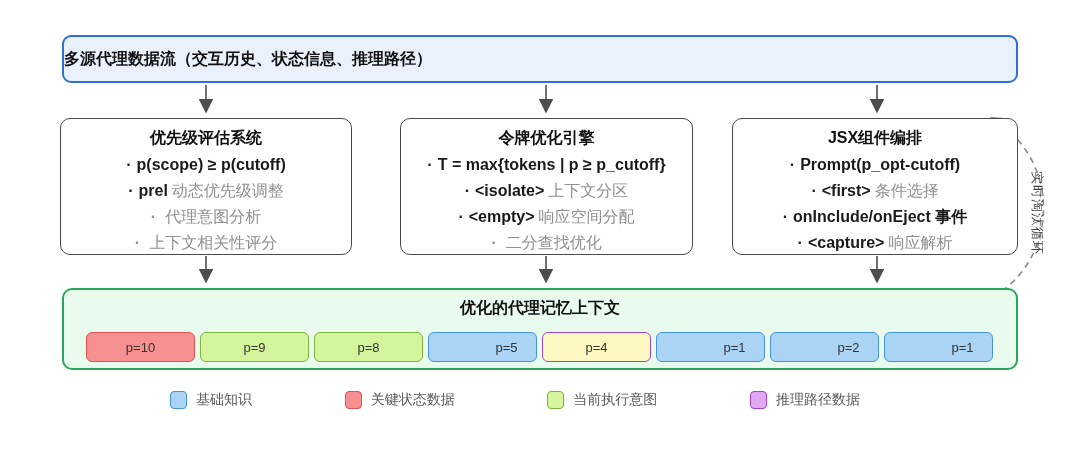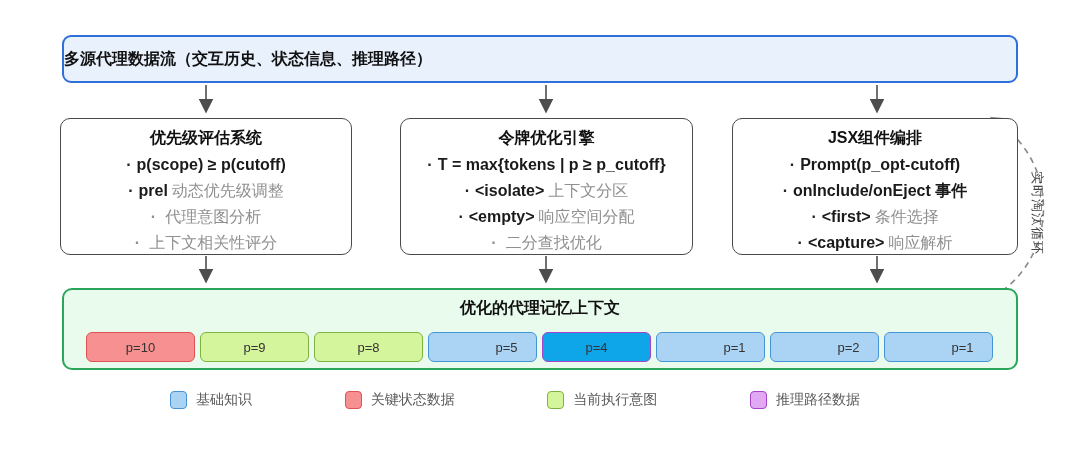--- a/index.html
+++ b/index.html
@@ -35,21 +35,21 @@
   .memory{position:absolute;left:62px;top:288px;width:956px;height:82px;
     background:#e9fbec;border:2px solid #29a65a;border-radius:10px;box-sizing:border-box;}
   .memory .mtitle{text-align:center;font-size:16px;font-weight:bold;color:#111;margin-top:8px;}
   .chips{position:absolute;left:22px;top:42px;width:912px;display:flex;gap:5px;}
   .chip{width:109px;height:30px;border-radius:6px;box-sizing:border-box;
     display:flex;align-items:center;justify-content:center;
     font-size:13px;color:#333;border:1.6px solid transparent;}
   .chip.critical{background:#f79090;border-color:#e05252;}
   .chip.intent{background:#d5f59d;border-color:#7db33e;}
   .chip.knowledge{background:#abd4f4;border-color:#4595d6;padding-left:48px;}
-  .chip.reasoning{background:#0ea5e9;border-color:#a643cc;}
+  .chip.reasoning{background:#fef9c3;border-color:#a643cc;}
 
   
   .legend{position:absolute;left:170px;top:391px;width:690px;
     display:flex;justify-content:space-between;}
   .legend-item{display:flex;align-items:flex-start;gap:9px;}
   .swatch{width:17px;height:18px;border-radius:4px;box-sizing:border-box;border:1.6px solid transparent;}
   .swatch.knowledge{background:#abd4f4;border-color:#4595d6;}
   .swatch.critical{background:#f79090;border-color:#e05252;}
   .swatch.intent{background:#d5f59d;border-color:#7db33e;}
   .swatch.reasoning{background:#e1a9f3;border-color:#a643cc;}
@@ -102,22 +102,22 @@
     <div class="ptitle">令牌优化引擎</div>
     <div class="bullet c-dark"><span class="code">T = max{tokens | p ≥ p_cutoff}</span></div>
     <div class="bullet c-dark"><span class="code">&lt;isolate&gt;</span><span class="plain">上下文分区</span></div>
     <div class="bullet c-dark"><span class="code">&lt;empty&gt;</span><span class="plain">响应空间分配</span></div>
     <div class="bullet c-gray"><span class="plain">二分查找优化</span></div>
   </div>
 
   <div class="panel p3">
     <div class="ptitle">JSX组件编排</div>
     <div class="bullet c-dark"><span class="code">Prompt(p_opt-cutoff)</span></div>
+    <div class="bullet c-dark"><span class="code">&lt;first&gt;</span><span class="plain">条件选择</span></div>
     <div class="bullet c-dark"><span class="code">onInclude/onEject 事件</span></div>
-    <div class="bullet c-dark"><span class="code">&lt;first&gt;</span><span class="plain">条件选择</span></div>
     <div class="bullet c-dark"><span class="code">&lt;capture&gt;</span><span class="plain">响应解析</span></div>
   </div>
 
   <div class="memory">
     <div class="mtitle">优化的代理记忆上下文</div>
     <div class="chips">
       <div class="chip critical">
           <span>p=10</span>
         </div>
       <div class="chip intent">

